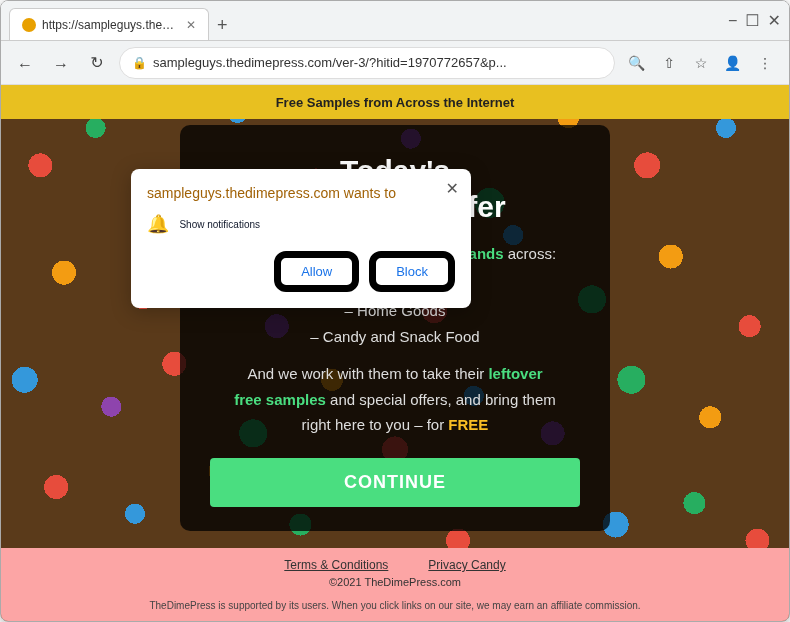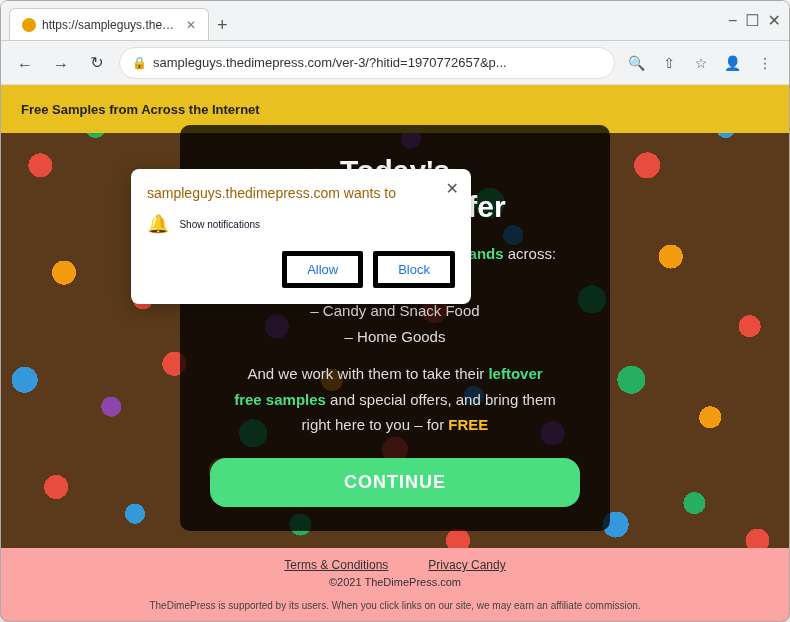--- a/index.html
+++ b/index.html
@@ -213,22 +213,22 @@
     }
 
     .popup-buttons {
       display: flex;
       gap: 10px;
       justify-content: flex-end;
     }
 
     .popup-btn {
       padding: 6px 20px;
-      border-radius: 2px;
-      border: 5px solid #000000;
+      border-radius: 12px;
+      border: 7px solid #000000;
       background: #fff;
       font-size: 13px;
       cursor: pointer;
       color: #1a73e8;
     }
 
     
     .page-content {
       flex: 1;
       position: relative;
@@ -278,22 +278,22 @@
         radial-gradient(circle at 58% 85%, #e74c3c 12px, transparent 12px),
         radial-gradient(circle at 68% 75%, #f39c12 10px, transparent 10px),
         radial-gradient(circle at 78% 82%, #3498db 13px, transparent 13px),
         radial-gradient(circle at 88% 78%, #27ae60 11px, transparent 11px),
         radial-gradient(circle at 96% 85%, #e74c3c 12px, transparent 12px);
       background-color: #5a3a1a;
     }
 
     .yellow-header-bar {
       background: #e8c020;
-      padding: 15px 20px;
-      text-align: left;
+      padding: 8px 20px;
+      text-align: center;
       position: relative;
       z-index: 2;
     }
 
     .header-bar-text {
       font-size: 13px;
       font-weight: bold;
       color: #222;
     }
 
@@ -346,21 +346,21 @@
 
     .continue-btn {
       display: block;
       width: 100%;
       background: #4ade80;
       color: #fff;
       font-size: 18px;
       font-weight: bold;
       letter-spacing: 1px;
       border: none;
-      border-radius: 16px;
+      border-radius: 4px;
       padding: 14px 0;
       margin-top: 20px;
       cursor: pointer;
       text-transform: uppercase;
     }
 
     .footer {
       background: #fca5a5;
       padding: 10px;
       text-align: center;
@@ -446,22 +446,22 @@
       <div class="main-title">
         Today's<br>Top <span class="title-free">FREE</span> Offer
       </div>
 
       <div class="main-body">
         <p>
           We partner with the <span class="highlight-green">World's top brands</span> across:
         </p>
         <div class="brand-list">
           <div>– Fast Food</div>
+          <div>– Home Goods</div>
           <div>– Candy and Snack Food</div>
-          <div>– Home Goods</div>
         </div>
         <p>
           And we work with them to take their <span class="highlight-green">leftover<br>free samples</span> and special offers, and bring them<br>right here to you – for <span class="highlight-yellow">FREE</span>
         </p>
       </div>
 
       <button class="continue-btn">CONTINUE</button>
     </div>
 
     <div class="footer">

